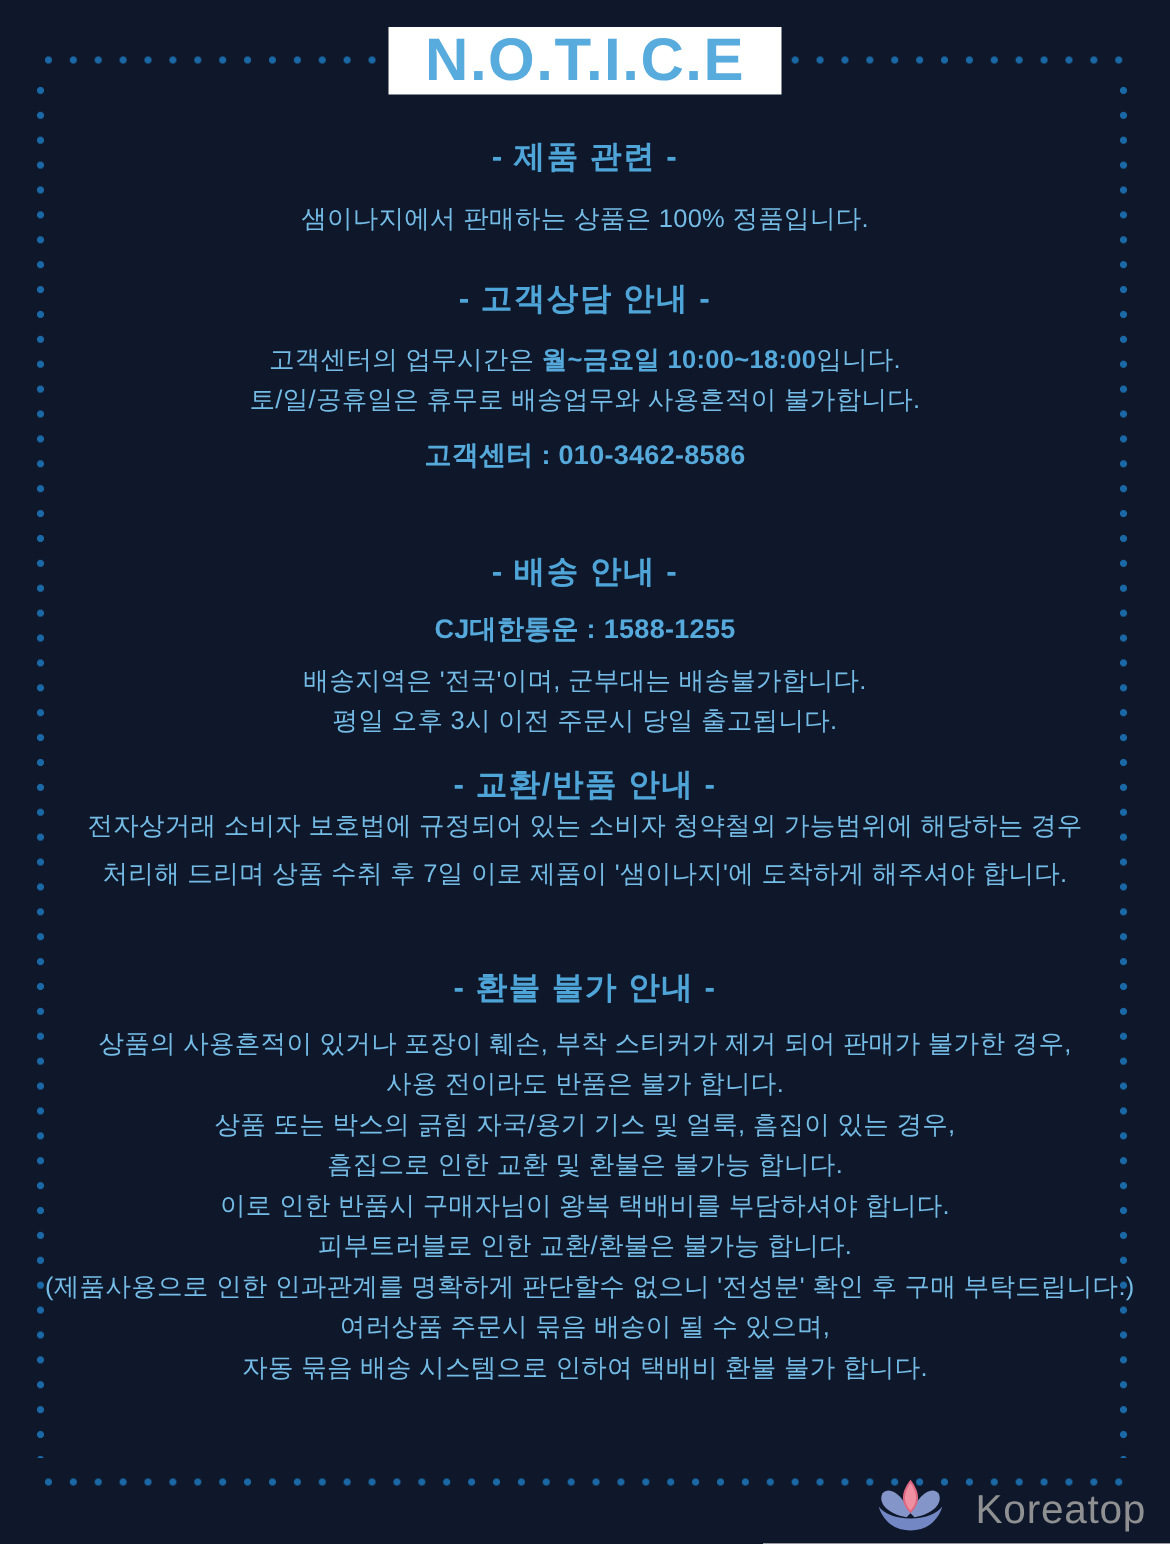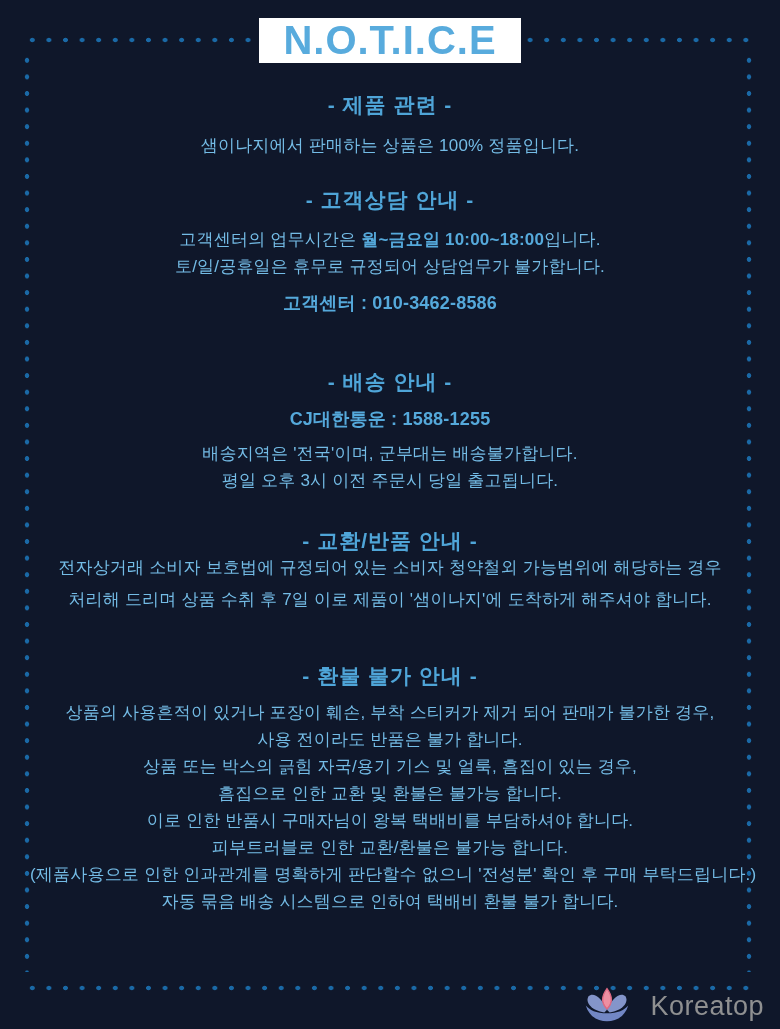--- a/index.html
+++ b/index.html
@@ -86,21 +86,21 @@
   .line.bold { font-size: 18px; }
 
   .mt-product-h   { margin-top: 92px; }
   .mt-product-l   { margin-top: 14px; }
   .mt-support-h   { margin-top: 28px; }
   .mt-support-l1  { margin-top: 13px; }
   .mt-support-ph  { margin-top: 10px; }
   .mt-shipping-h  { margin-top: 52px; }
   .mt-shipping-cj { margin-top: 11px; }
   .mt-shipping-l1 { margin-top: 7px; }
-  .mt-exchange-h  { margin-top: 34px; }
+  .mt-exchange-h  { margin-top: 17px; }
   .mt-exchange-l1 { }
   .mt-exchange-l2 { margin-top: 5px; }
   .mt-refund-h    { margin-top: 50px; }
   .mt-refund-l0   { margin-top: 10px; }
 
   
   .footer-logo {
     position: absolute;
     right: 16px;
     bottom: 2px;
@@ -129,40 +129,41 @@
     <span class="title">N.O.T.I.C.E</span>
   </div>
 
   <div class="content">
 
     <div class="section-heading mt-product-h">- 제품 관련 -</div>
     <p class="line mt-product-l">샘이나지에서 판매하는 상품은 100% 정품입니다.</p>
 
     <div class="section-heading mt-support-h">- 고객상담 안내 -</div>
     <p class="line mt-support-l1"><span>고객센터의 업무시간은 </span><span class="b">월~금요일 10:00~18:00</span><span>입니다.</span></p>
-    <p class="line">토/일/공휴일은 휴무로 규정되어 상담업무가 불가합니다.</p>
+    <p class="line">토/일/공휴일은 휴무로 배송업무와 사용흔적이 불가합니다.</p>
     <p class="line bold mt-support-ph">고객센터 : 010-3462-8586</p>
 
     <div class="section-heading mt-shipping-h">- 배송 안내 -</div>
     <p class="line bold mt-shipping-cj">CJ대한통운 : 1588-1255</p>
     <p class="line mt-shipping-l1">배송지역은 '전국'이며, 군부대는 배송불가합니다.</p>
     <p class="line">평일 오후 3시 이전 주문시 당일 출고됩니다.</p>
 
     <div class="section-heading mt-exchange-h">- 교환/반품 안내 -</div>
     <p class="line mt-exchange-l1">전자상거래 소비자 보호법에 규정되어 있는 소비자 청약철외 가능범위에 해당하는 경우</p>
     <p class="line mt-exchange-l2">처리해 드리며 상품 수취 후 7일 이로 제품이 '샘이나지'에 도착하게 해주셔야 합니다.</p>
 
     <div class="section-heading mt-refund-h">- 환불 불가 안내 -</div>
     <p class="line mt-refund-l0">상품의 사용흔적이 있거나 포장이 훼손, 부착 스티커가 제거 되어 판매가 불가한 경우,</p>
     <p class="line">사용 전이라도 반품은 불가 합니다.</p>
     <p class="line">상품 또는 박스의 긁힘 자국/용기 기스 및 얼룩, 흠집이 있는 경우,</p>
     <p class="line">흠집으로 인한 교환 및 환불은 불가능 합니다.</p>
     <p class="line">이로 인한 반품시 구매자님이 왕복 택배비를 부담하셔야 합니다.</p>
     <p class="line">피부트러블로 인한 교환/환불은 불가능 합니다.</p>
     <p class="line">(제품사용으로 인한 인과관계를 명확하게 판단할수 없으니 '전성분' 확인 후 구매 부탁드립니다.)</p>
+    <p class="line">여러상품 주문시 묶음 배송이 될 수 있으며,</p>
     <p class="line">자동 묶음 배송 시스템으로 인하여 택배비 환불 불가 합니다.</p>
   </div>
 
   <div class="footer-logo">
     <span>
       <svg width="46" height="37" viewBox="0 0 52 40" aria-hidden="true">
         <path d="M26 26 C20 12 10 5 5 11 C1 18 9 27 23 29 Z" fill="#8495ca"></path>
         <path d="M26 26 C32 12 42 5 47 11 C51 18 43 27 29 29 Z" fill="#8495ca"></path>
         <path d="M26 2 C20 10 19 18 26 25 C33 18 32 10 26 2 Z" fill="#ee8fa2" stroke="#dd6882" stroke-width="1.5"></path>
         <path d="M26 30 C14 30 6 26 2 21 C6 34 16 39 26 39 C36 39 46 34 50 21 C46 26 38 30 26 30 Z" fill="#7287c4"></path>

